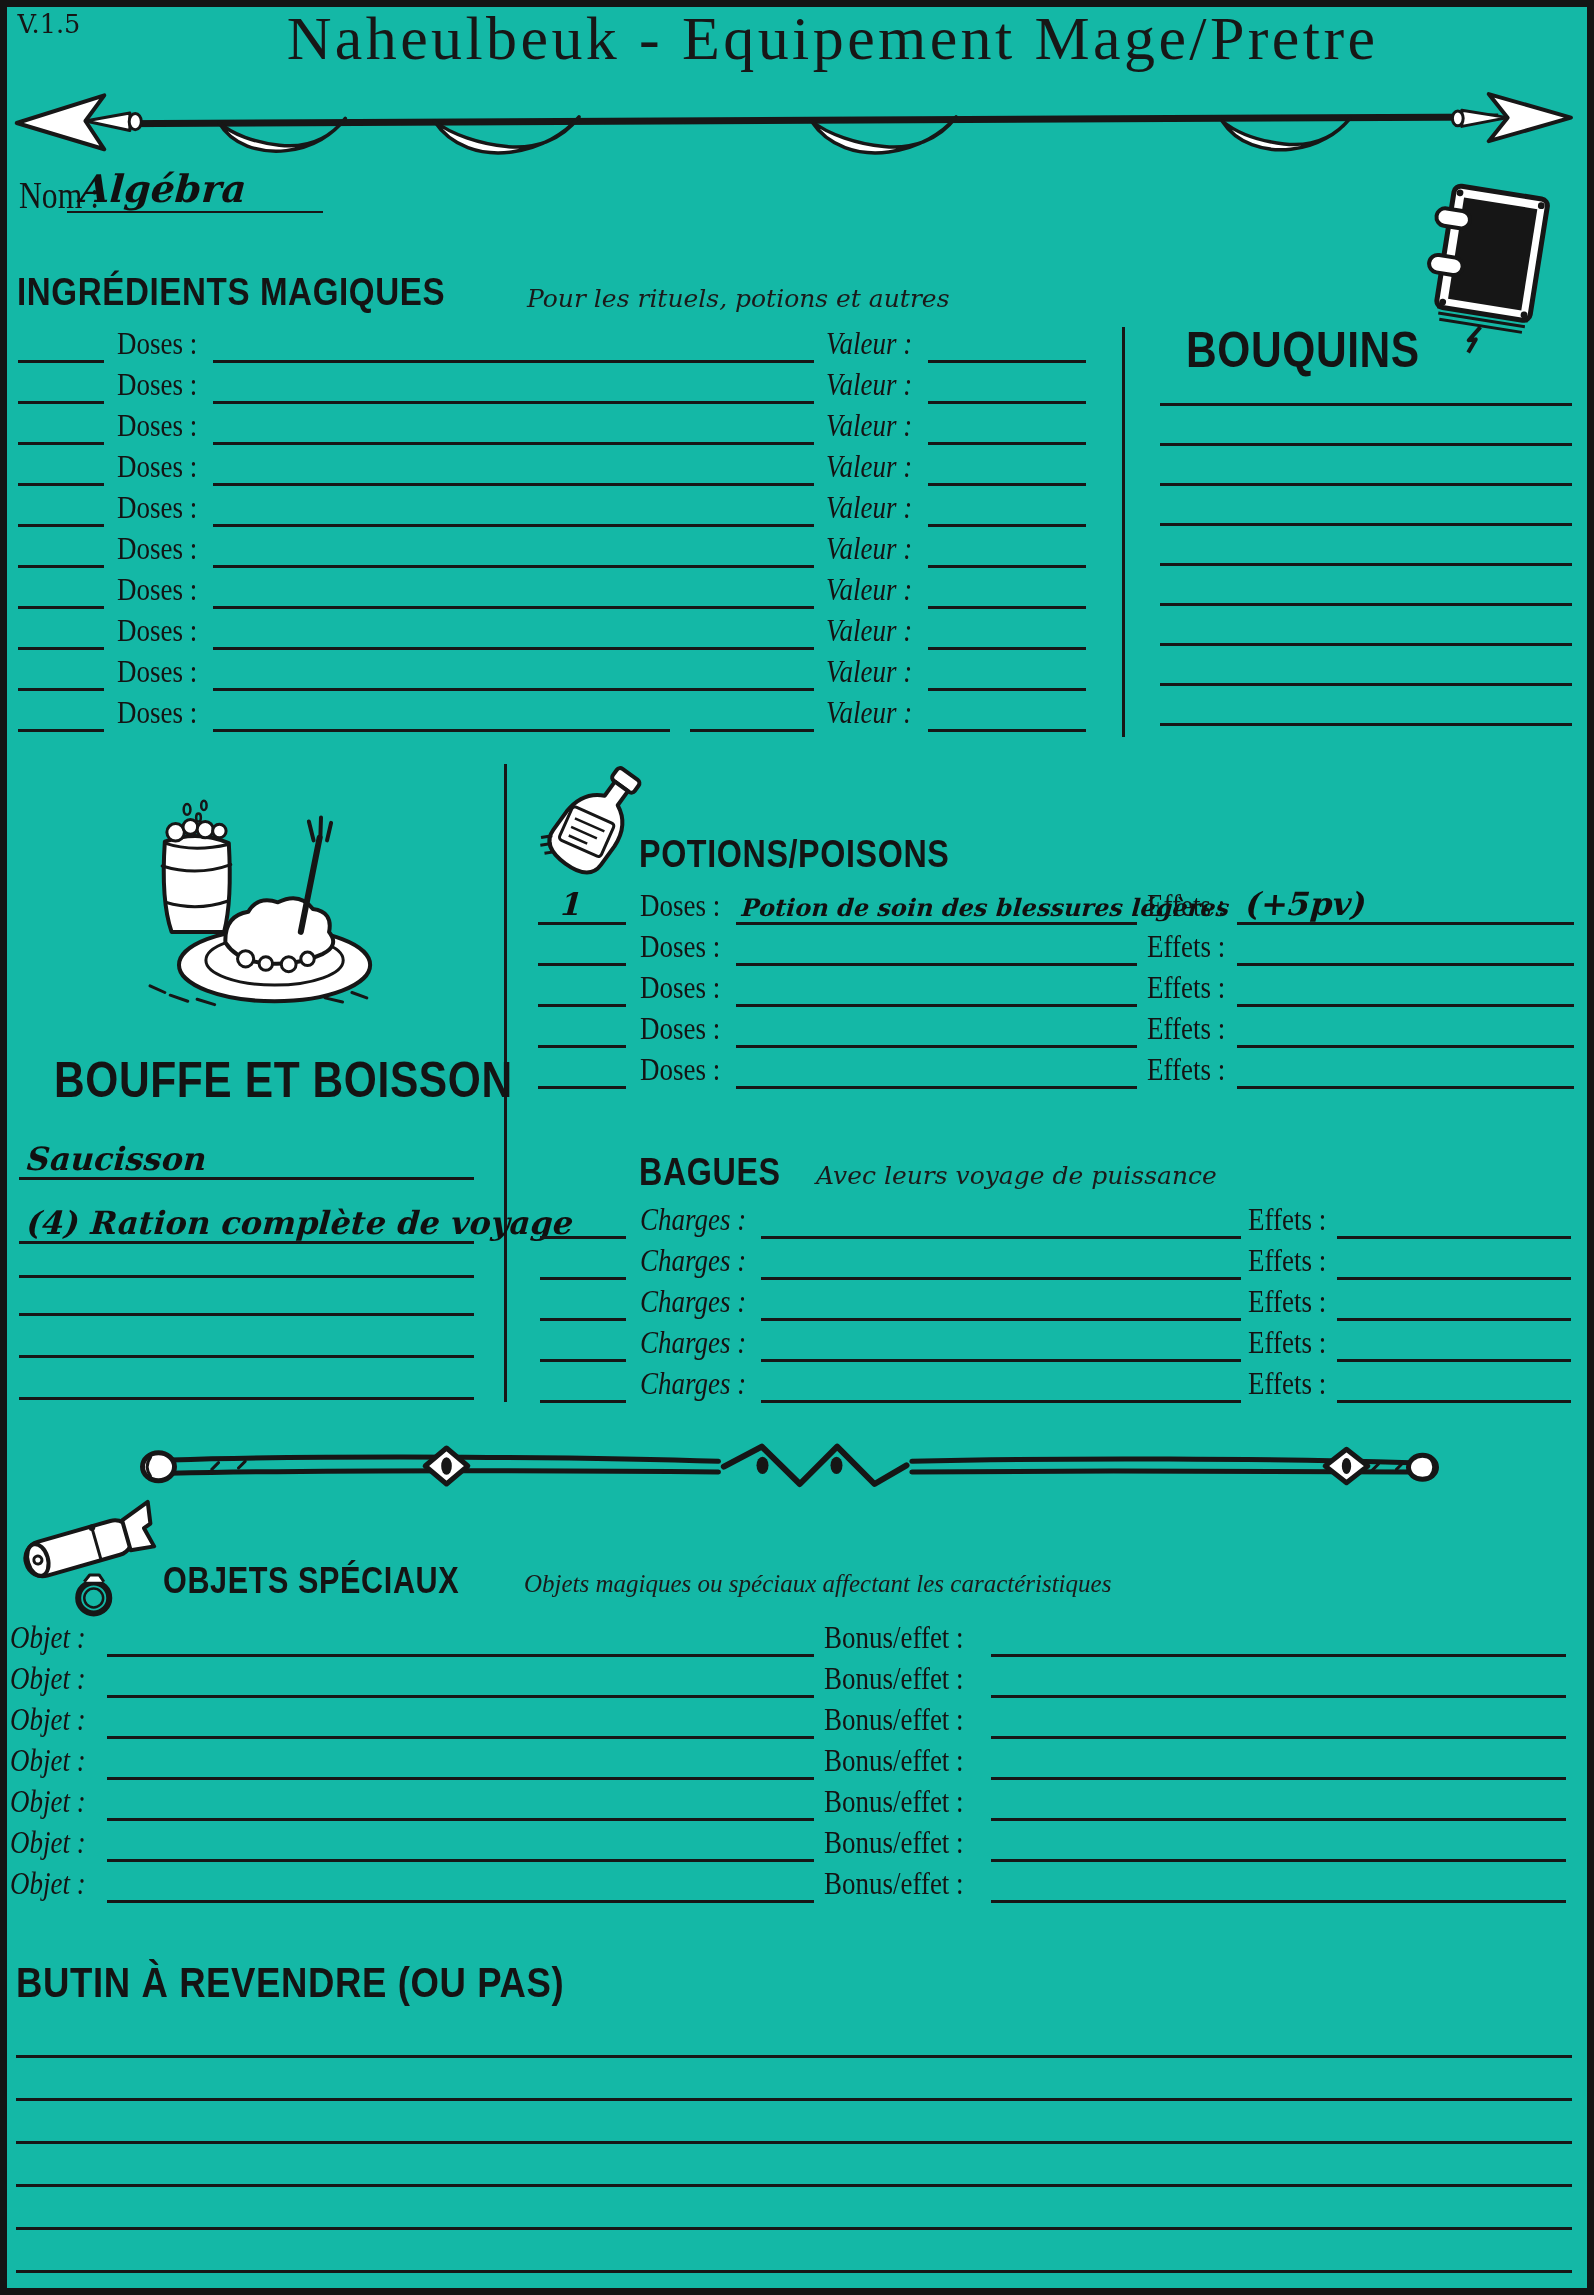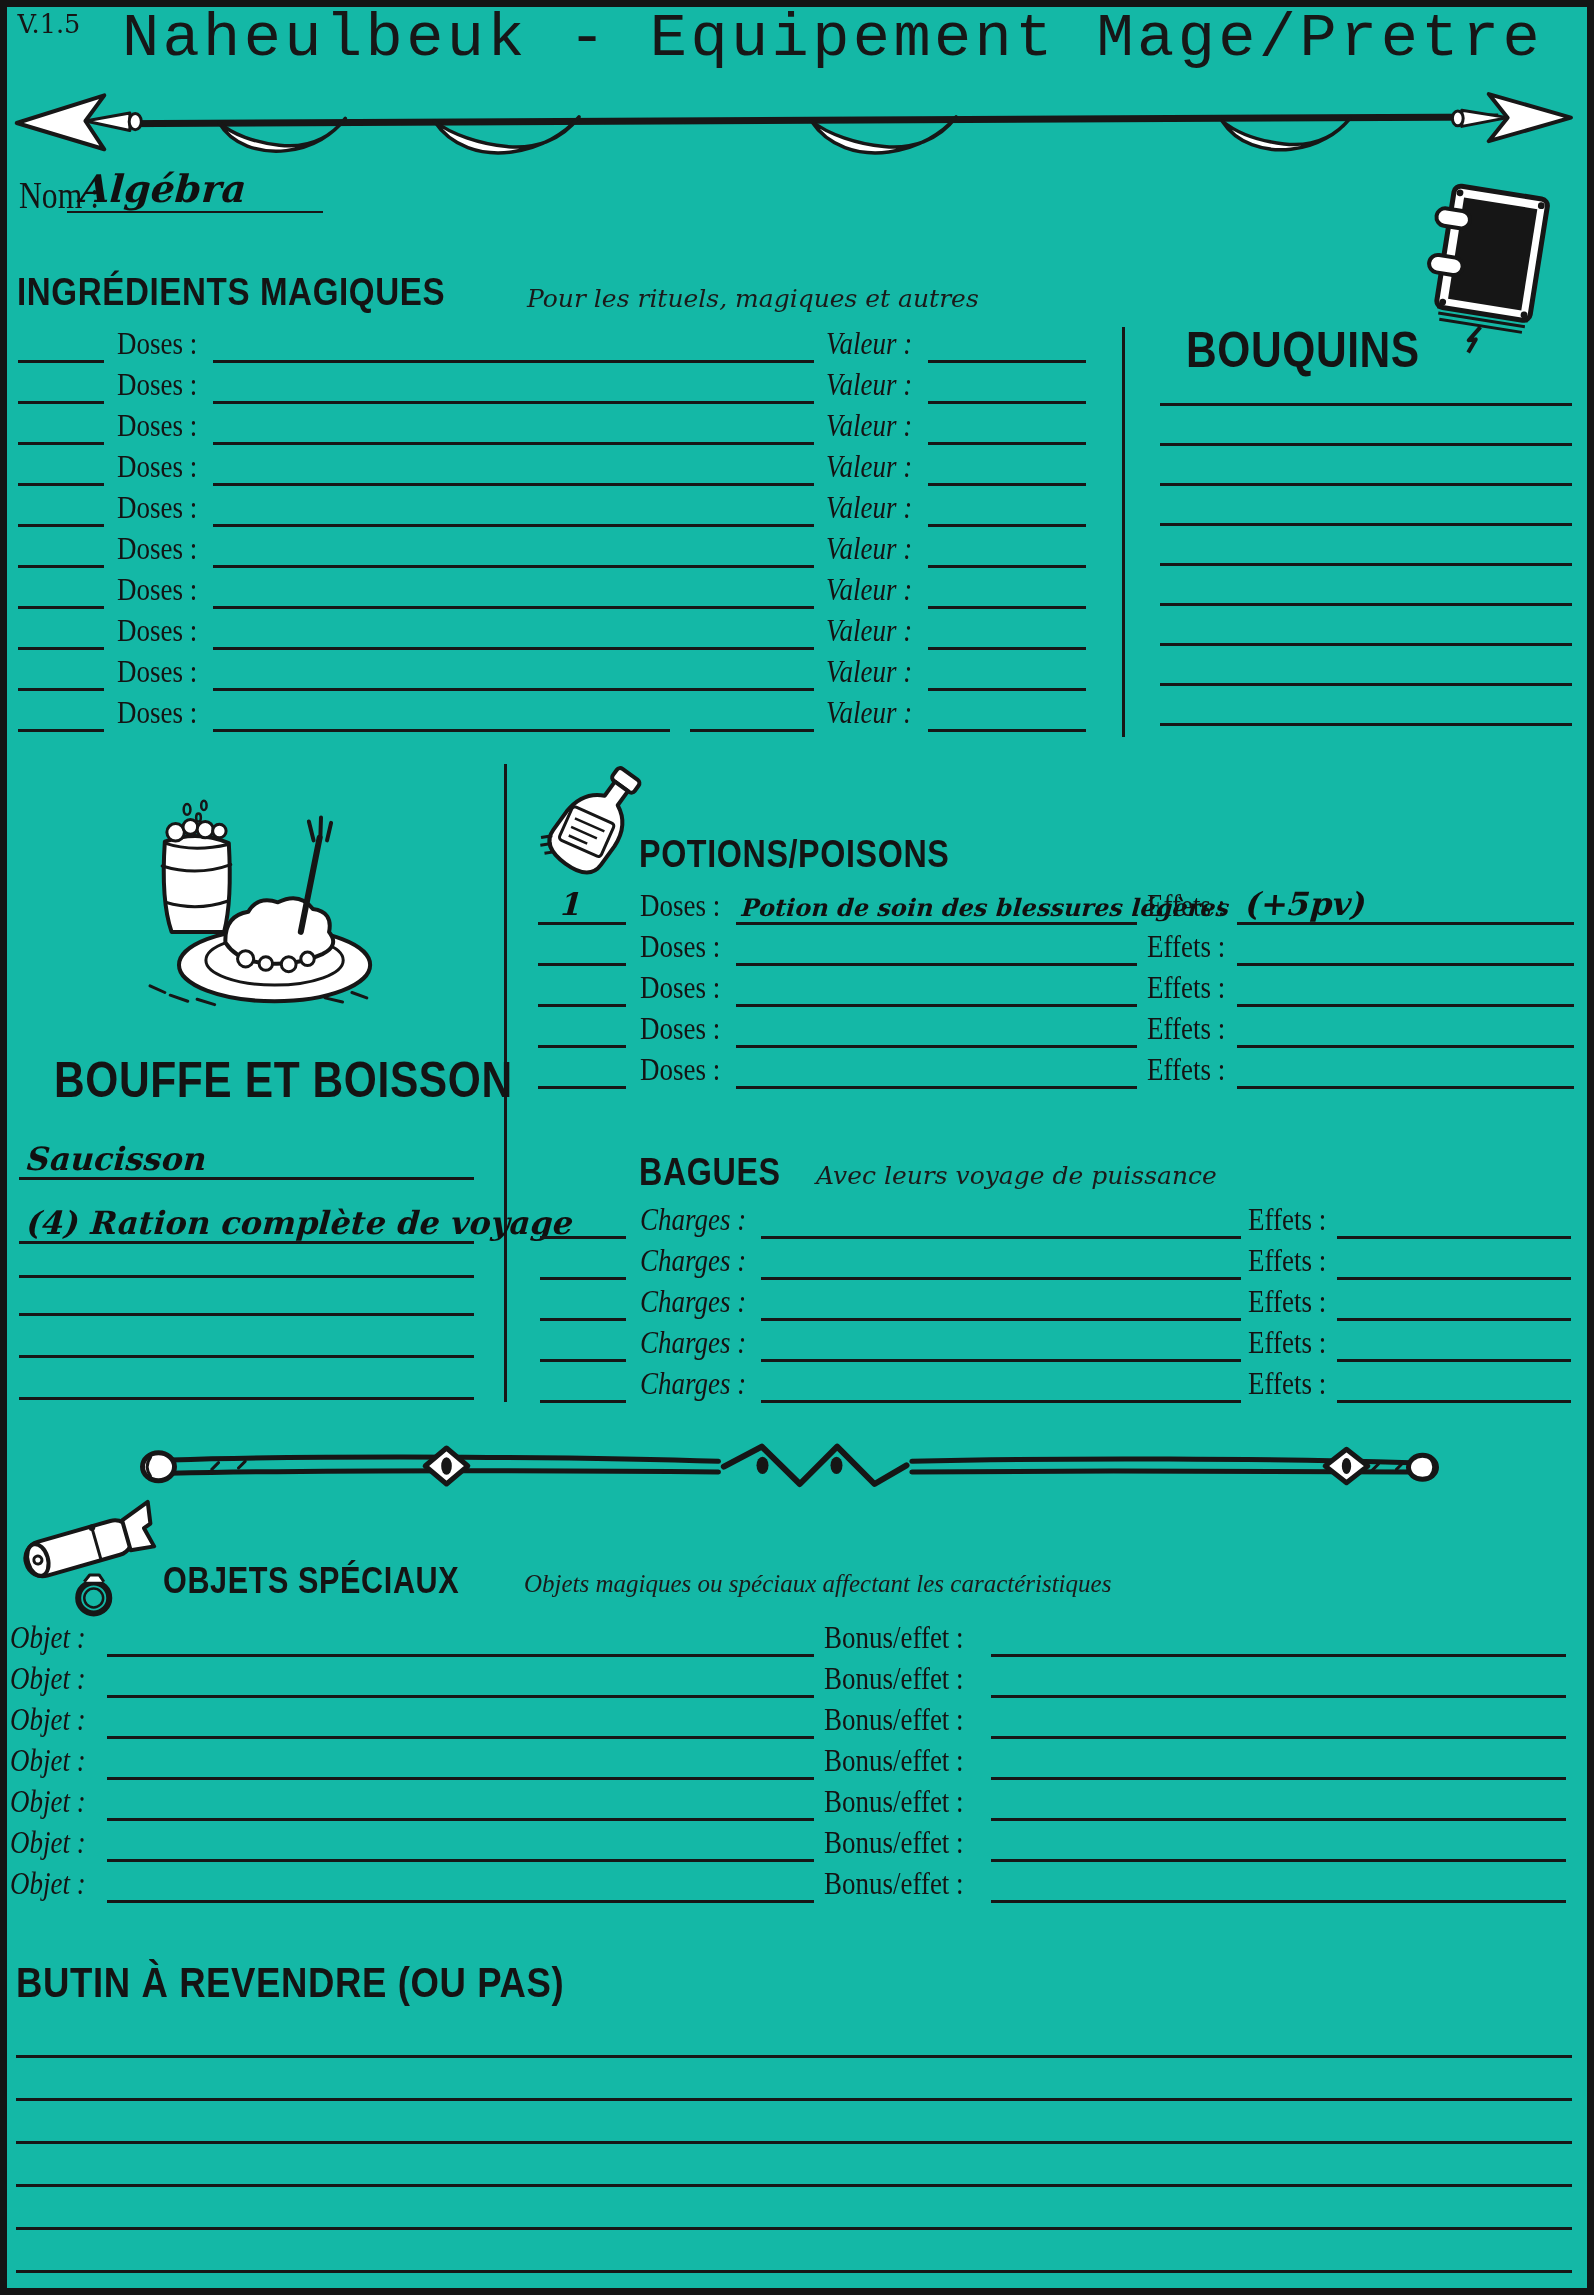--- a/index.html
+++ b/index.html
@@ -2,21 +2,21 @@
 <html style="font-size:10.8px"><head>
 <meta charset="utf-8">
 <style>
   html,body{margin:0;padding:0;background:#777;}
   .page{position:relative;width:1594px;height:2295px;background:#14b8a6;color:#161616;overflow:hidden;
         font-family:"Liberation Serif",serif;}
   .frame{position:absolute;inset:0;border:7.4px solid #141414;pointer-events:none;z-index:50;}
   .abs{position:absolute;}
   
   .title{position:absolute;left:88px;right:17px;top:2.7px;text-align:center;white-space:nowrap;
-         font-family:Liberation Mono, monospace;font-size:62px;letter-spacing:3.4px;color:#171717;}
+         font-family:Liberation Serif, serif;font-size:62px;letter-spacing:3.4px;color:#171717;}
   .version{position:absolute;left:17.5px;top:9.4px;font-family:"DejaVu Serif",serif;font-size:25.6px;}
   .h{position:absolute;font-family:"Liberation Sans",sans-serif;font-weight:bold;color:#141414;
      white-space:nowrap;line-height:1;transform:scaleX(0.85);transform-origin:left bottom;letter-spacing:0.7px;}
   .sub{position:absolute;font-family:"DejaVu Serif",serif;font-style:italic;font-size:25px;
        white-space:nowrap;line-height:1;color:#1a1a1a;}
   .lbl{position:absolute;font-family:"Liberation Serif",serif;font-size:29px;line-height:1;
        transform:scale(0.93,1.12);transform-origin:left bottom;white-space:nowrap;color:#141414;}
   .it{font-style:italic;}
   .hand{font-family:"DejaVu Serif",serif;font-style:italic;font-weight:bold;white-space:nowrap;
         transform:skewX(-4deg);transform-origin:left bottom;color:#101010;line-height:1;}
@@ -111,21 +111,21 @@
     <path d="M630,46 C655,84 700,98 745,92 C790,86 825,64 845,40 C818,76 778,88 738,84 C698,80 655,66 630,46 Z" fill="#fff" stroke-width="3.5"></path>
     <path d="M1190,46 C1215,84 1260,98 1305,92 C1350,86 1385,64 1405,40 C1378,76 1338,88 1298,84 C1258,80 1215,66 1190,46 Z" fill="#fff" stroke-width="3.5"></path>
     <path d="M1800,46 C1822,80 1862,92 1902,88 C1942,84 1972,64 1990,42 C1964,74 1928,84 1892,80 C1856,76 1822,64 1800,46 Z" fill="#fff" stroke-width="3.5"></path>
   </svg>
 
   <div class="lbl" style="left:19px;top:181px;font-size:34px;">Nom :</div>
   <div class="hand abs" style="left:79px;top:170px;font-size:38px;">Algébra</div>
   <div class="fline" style="left:67px;top:211px;width:256px;border-bottom-width:2.7px;"></div>
 
   <div class="h" style="left:17px;top:272px;font-size:39px;">INGRÉDIENTS MAGIQUES</div>
-  <div class="sub" style="left:527px;top:286px;">Pour les rituels, magiques et autres</div>
+  <div class="sub" style="left:527px;top:286px;">Pour les rituels, potions et autres</div>
   <div id="ing-rows" class="rows">
       <div class="row ing-row">
     <span class="fline l-qty"></span>
     <span class="lbl lbl-doses">Doses :</span>
     <span class="fline l-name"></span>
 
     <span class="hand f-name"></span>
     <span class="lbl it lbl-val">Valeur :</span>
     <span class="fline l-val"></span>
     <span class="hand f-val"></span>

